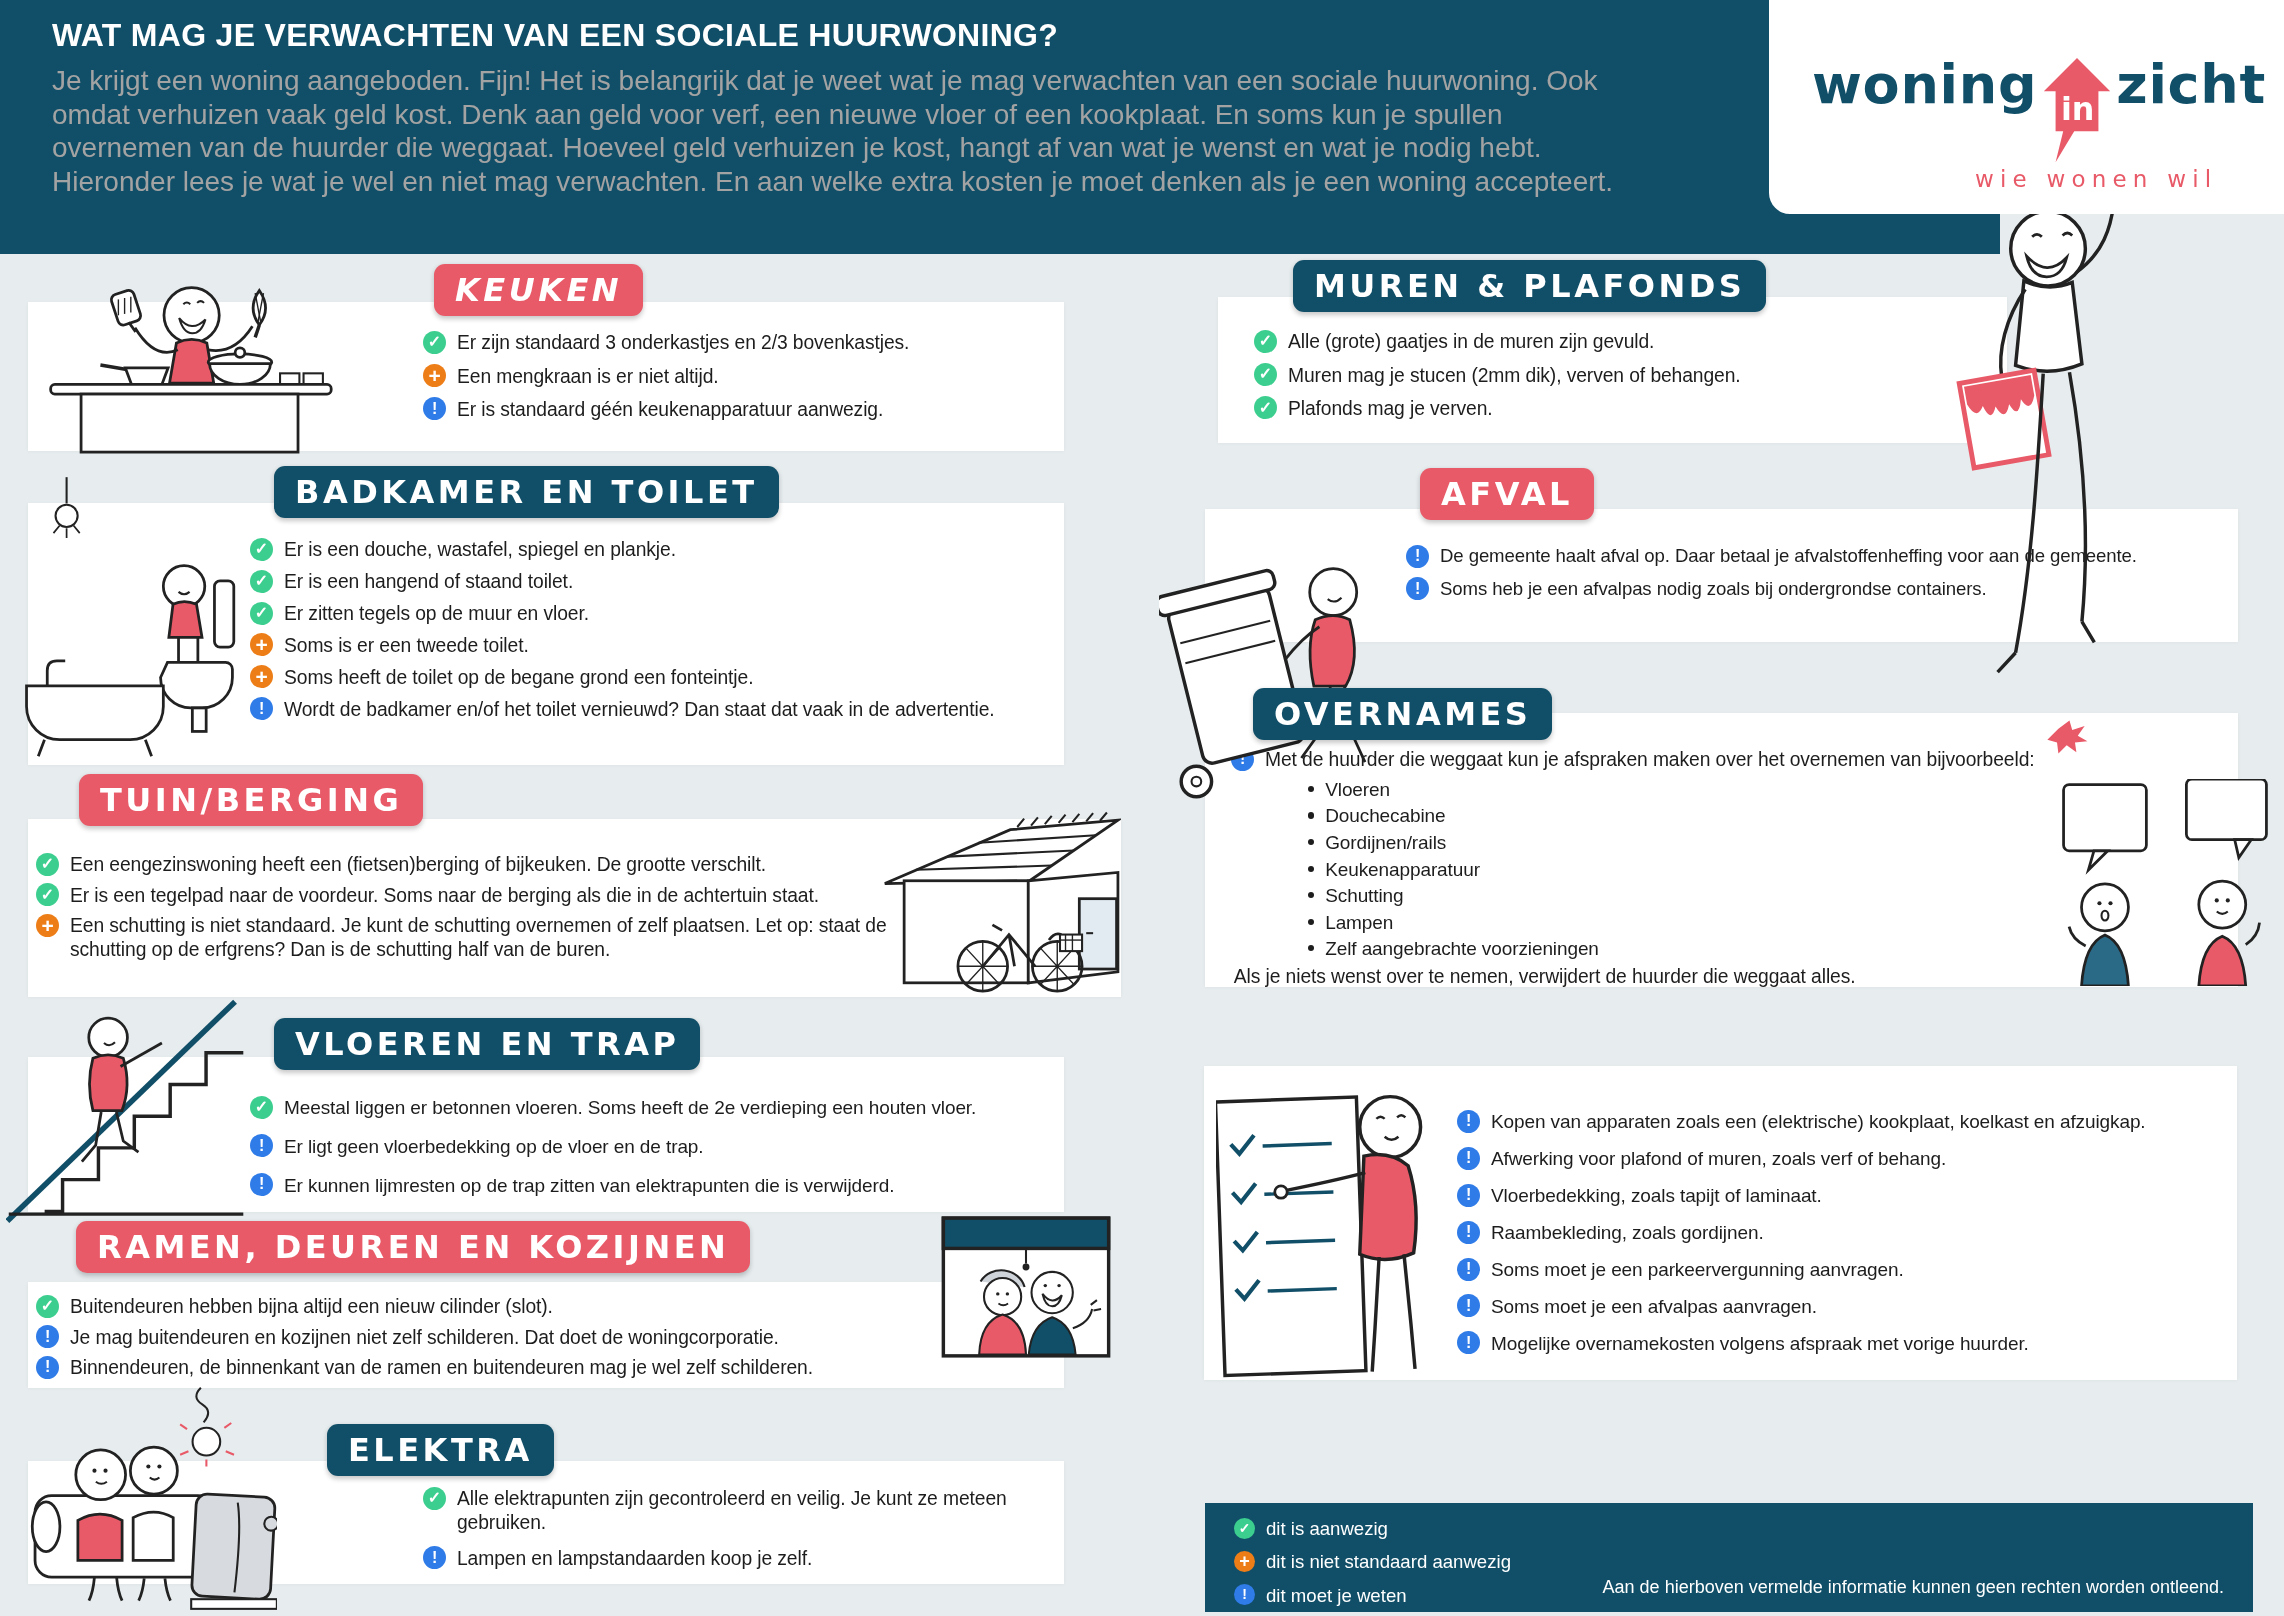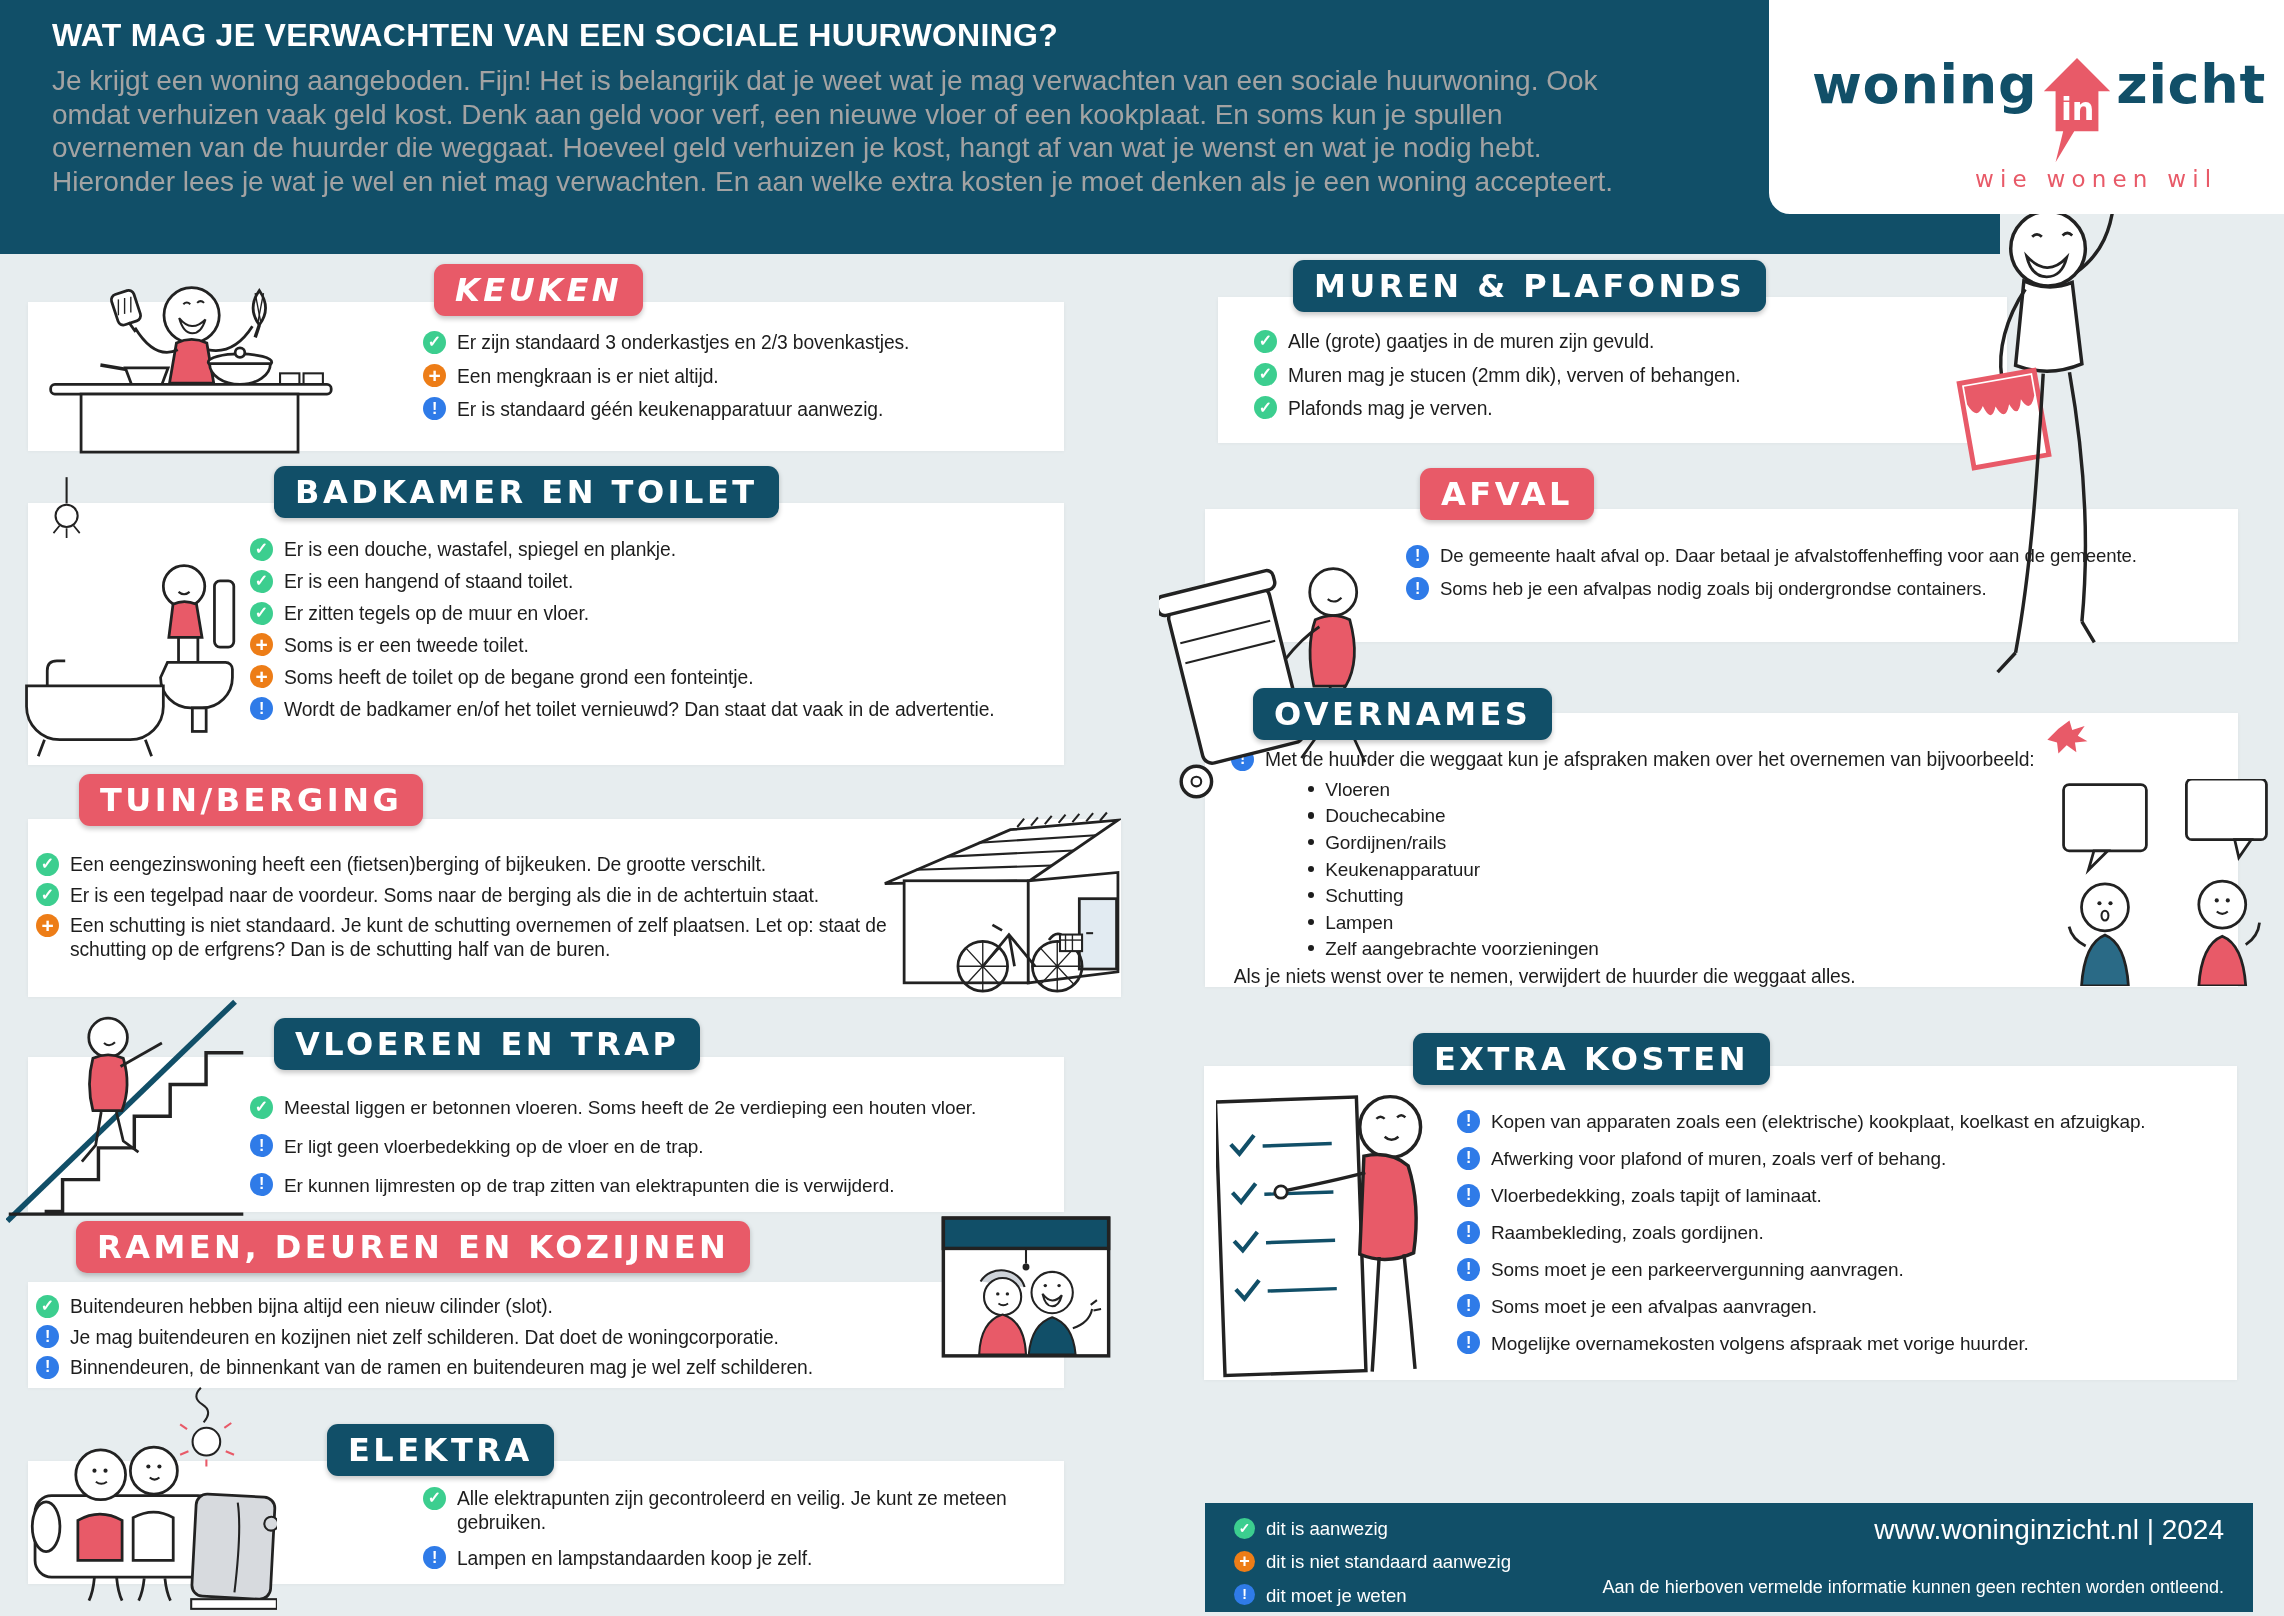--- a/index.html
+++ b/index.html
@@ -80,21 +80,20 @@
   <div class="card" style="left:28px;top:1282px;width:1036px;height:106px;"></div>
   <div class="card" style="left:28px;top:1461px;width:1036px;height:123px;"></div>
 
   <div class="badge red" style="left:434px;top:264px;font-style:italic;">KEUKEN</div>
   <div class="badge teal" style="left:1293px;top:260px;">MUREN &amp; PLAFONDS</div>
   <div class="badge teal" style="left:274px;top:466px;">BADKAMER EN TOILET</div>
   <div class="badge red" style="left:1420px;top:468px;">AFVAL</div>
   <div class="badge red" style="left:79px;top:774px;">TUIN/BERGING</div>
   <div class="badge teal" style="left:1253px;top:688px;">OVERNAMES</div>
   <div class="badge teal" style="left:274px;top:1018px;">VLOEREN EN TRAP</div>
-  <div class="badge teal" style="left:1413px;top:1033px;">EXTRA KOSTEN</div>
   <div class="badge red" style="left:76px;top:1221px;">RAMEN, DEUREN EN KOZIJNEN</div>
   <div class="badge teal" style="left:327px;top:1424px;">ELEKTRA</div>
 
   <div class="list" style="left:423px;top:330px;width:629px;--gap:8.3px;">
       <div class="row check">
         <span class="ic check">✓</span>
         <span class="tx">Er zijn standaard 3 onderkastjes en 2/3 bovenkastjes.</span>
       </div>
       <div class="row plus">
         <span class="ic plus">+</span>
@@ -478,17 +477,16 @@
       </div>
       <div class="row plus">
         <span class="ic plus">+</span>
         <span class="tx">dit is niet standaard aanwezig</span>
       </div>
       <div class="row info">
         <span class="ic info">!</span>
         <span class="tx">dit moet je weten</span>
       </div>
     </div>
-  <div class="site">www.woninginzicht.nl | 2024</div>
   <div class="disclaimer">Aan de hierboven vermelde informatie kunnen geen rechten worden ontleend.</div>
 
 </div>
 
 
 </body></html>

